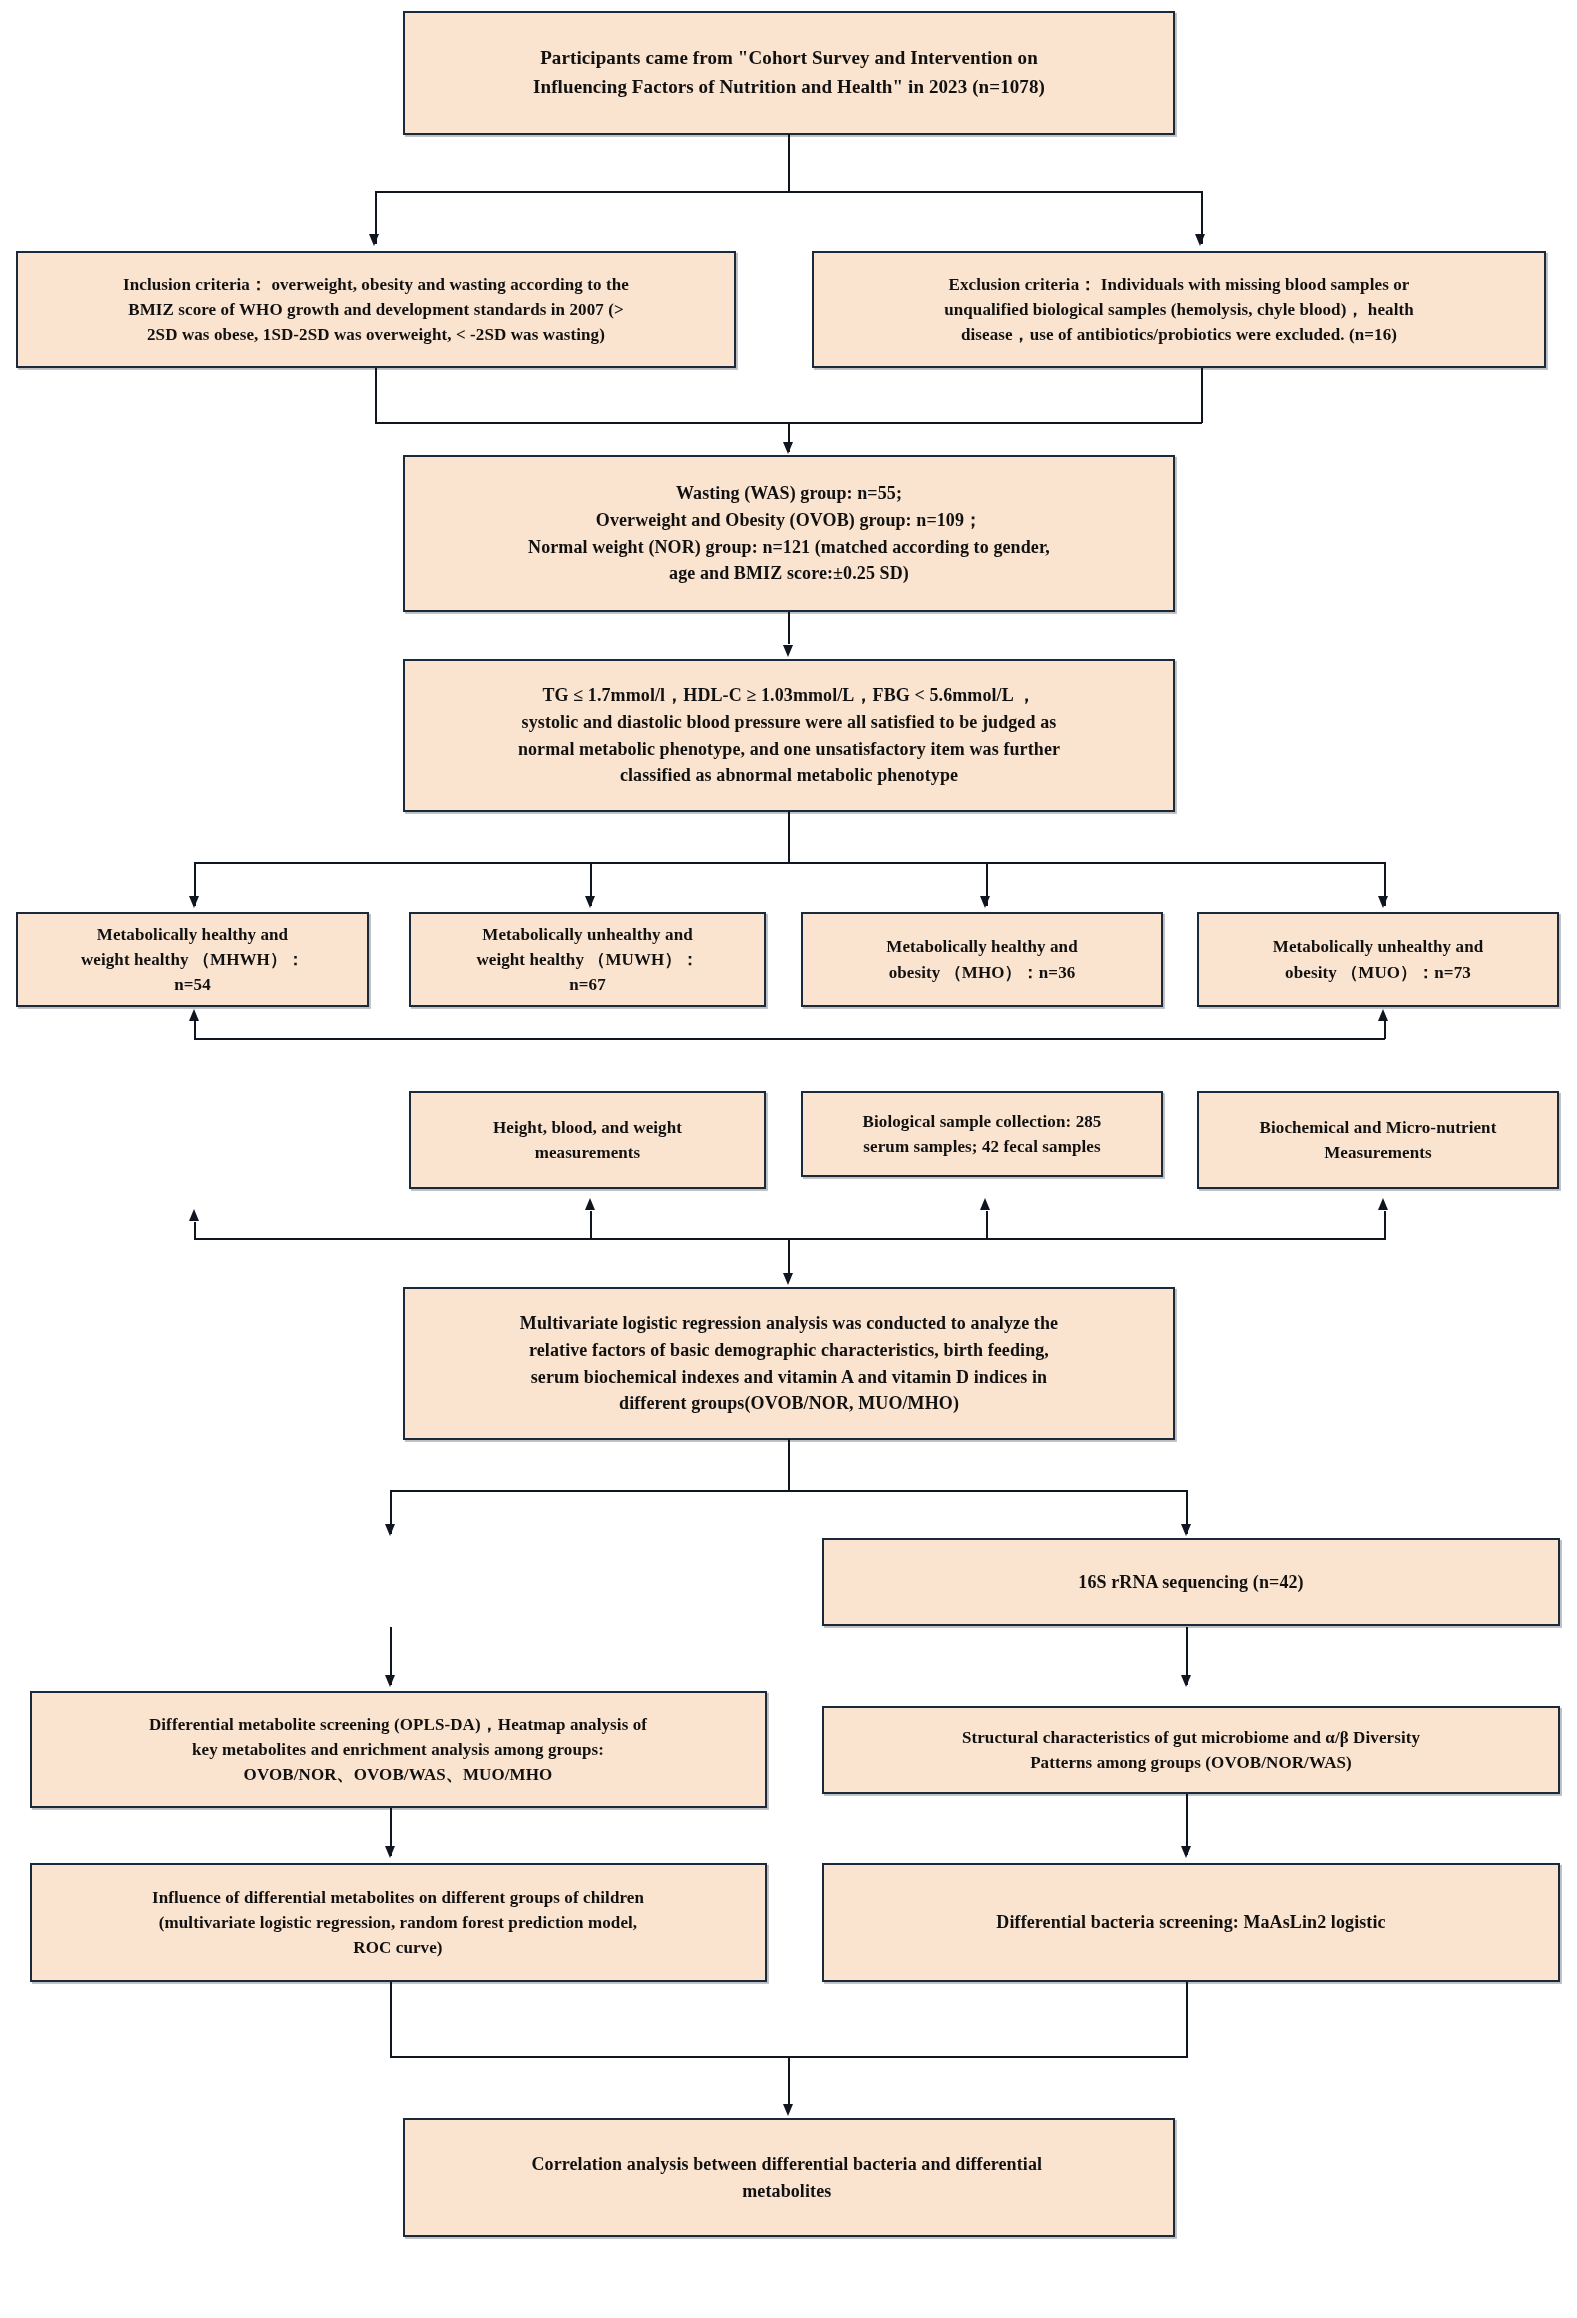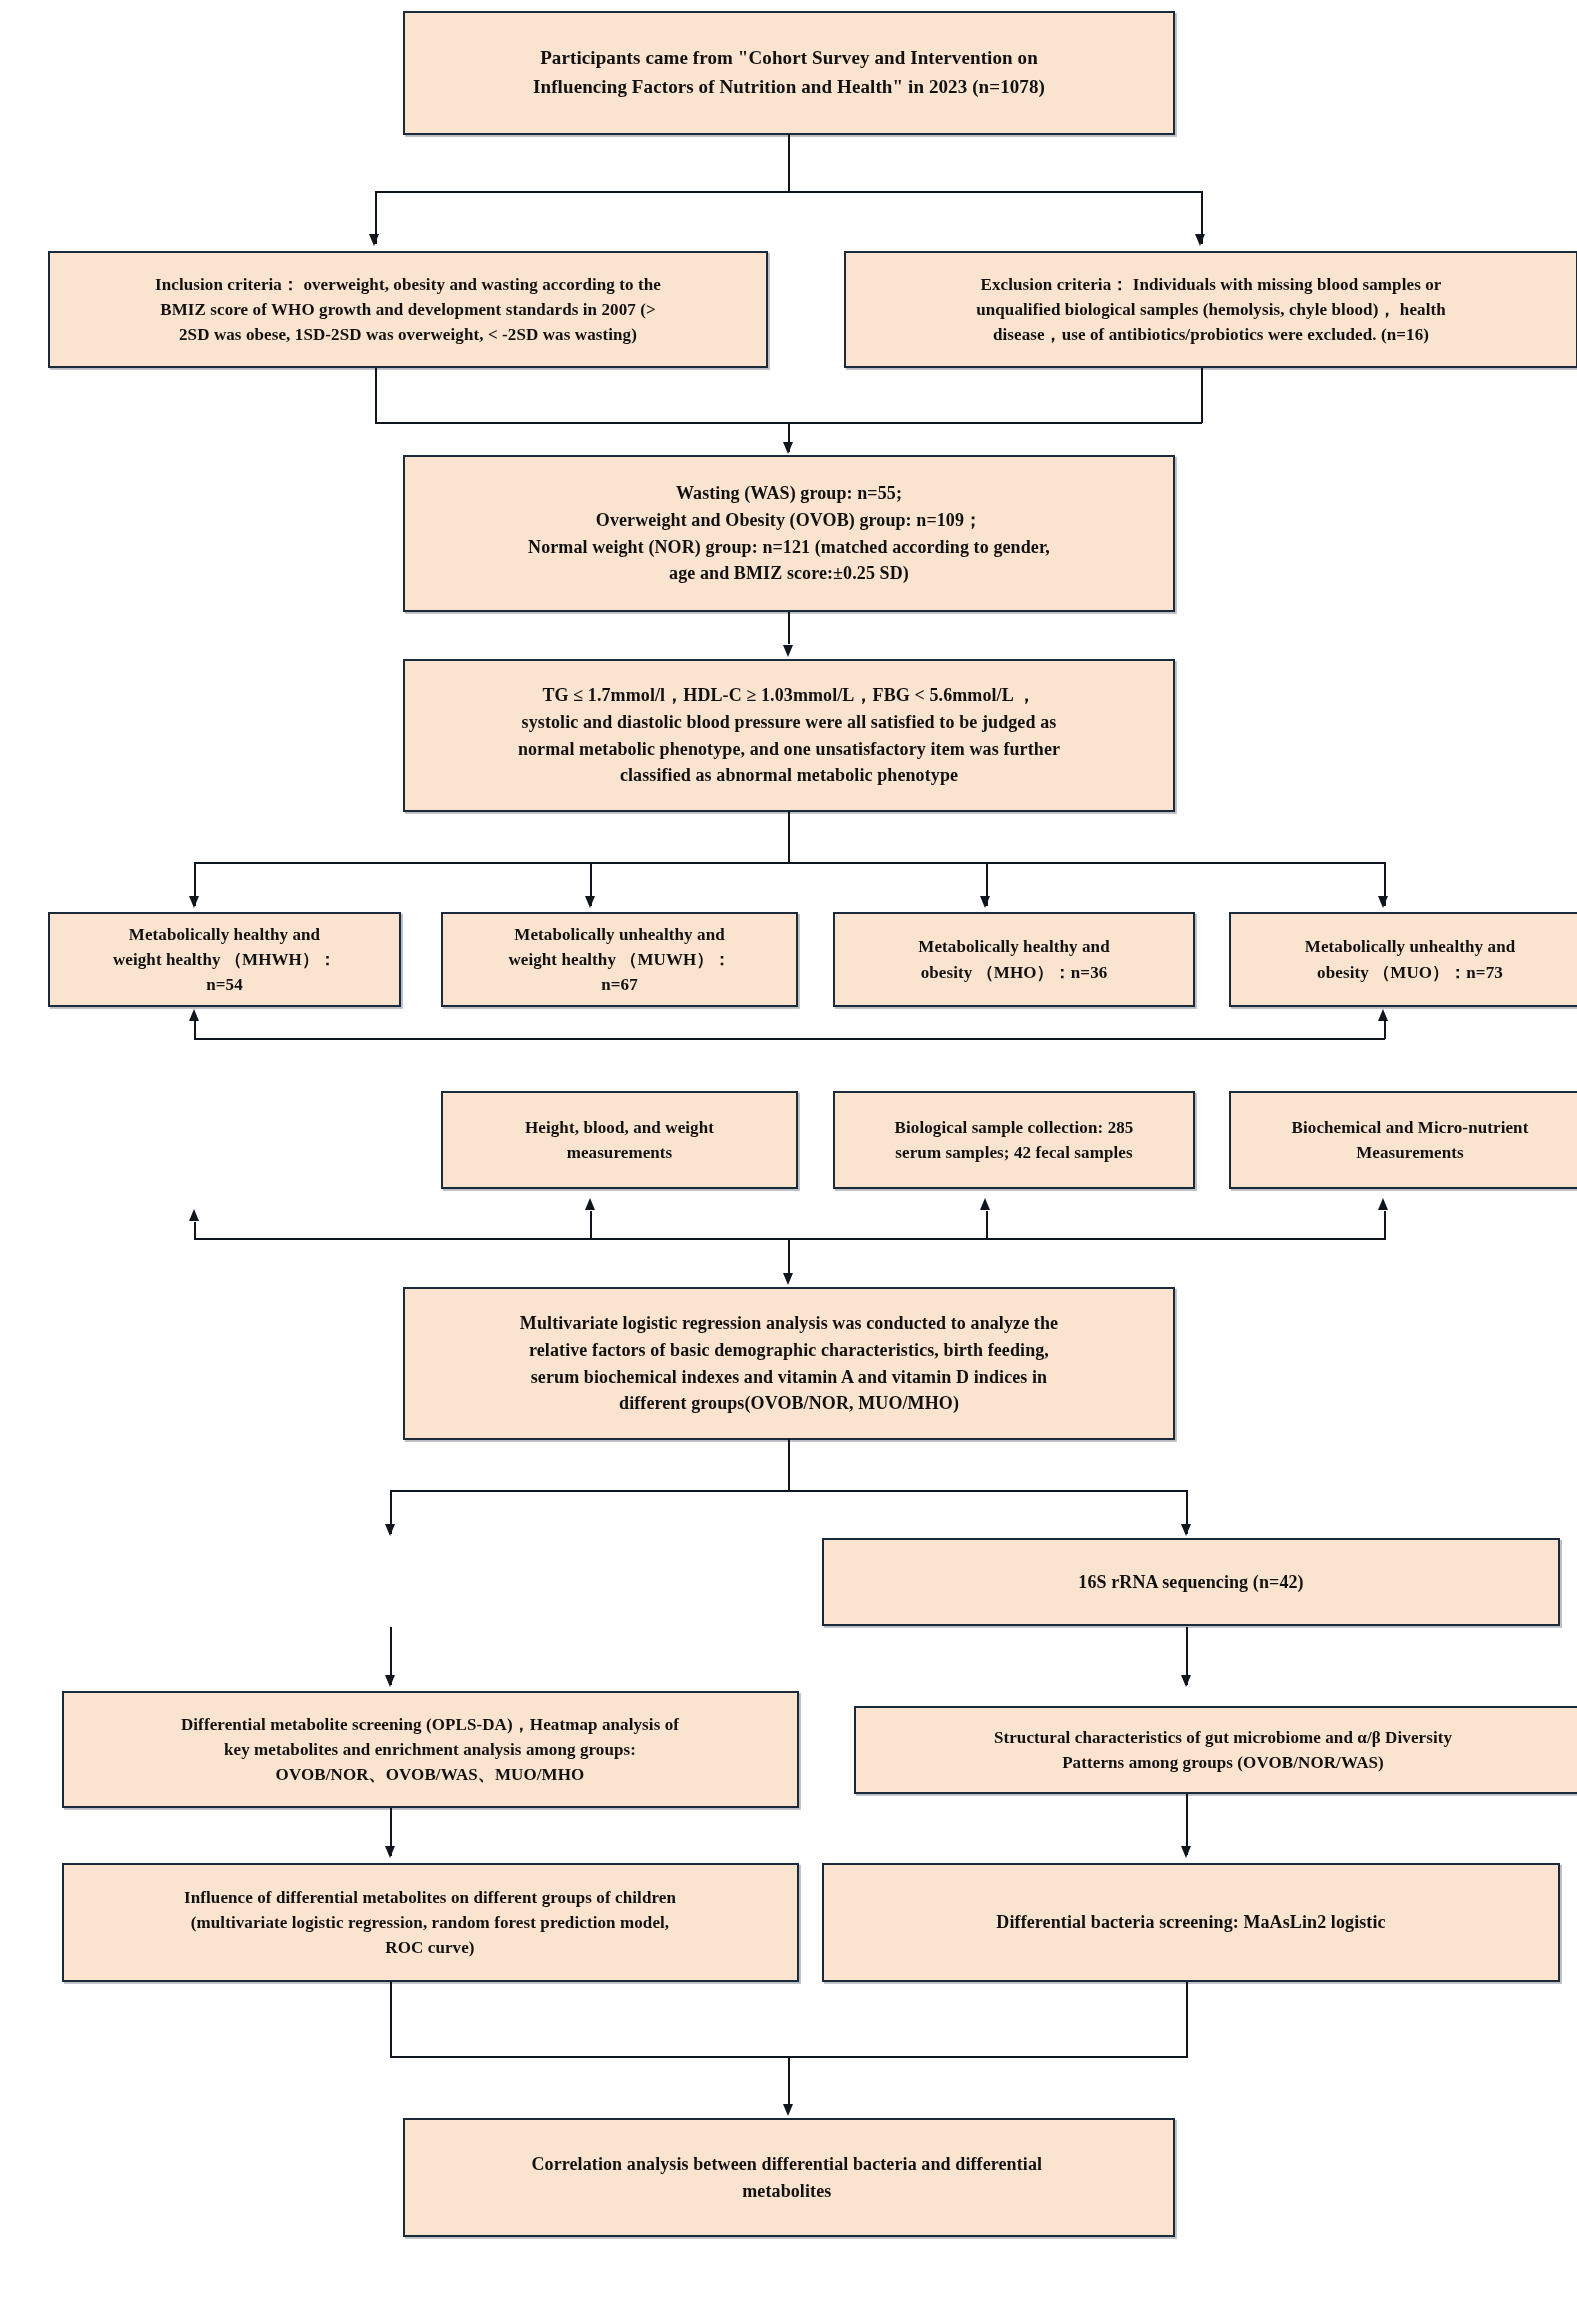--- a/index.html
+++ b/index.html
@@ -27,21 +27,21 @@
     text-align:center;
     font-weight:bold;
     line-height:1.48;
     letter-spacing:0.1px;
     padding:4.8px 12.4px;
     white-space:pre-line;
     box-shadow:1.9px 1.9px 0 rgba(30,40,55,0.30);
   }
   .fs-lg{font-size:19px;}
   .fs-md{font-size:18px;}
-  .fs-sm{font-size:17px;margin-left:32px;}
+  .fs-sm{font-size:17px;}
   
   .ln{
     position:absolute;
     background:#10161f;
   }
   .v{width:1.9px;}
   .h{height:1.9px;}
   .arrow-down{
     position:absolute;
     width:0;height:0;
@@ -121,21 +121,21 @@
 obesity （MUO）：n=73</div>
 
   <div class="ln h" style="left:194px; top:1038px; width:1191px;"></div>
   <div class="ln v" style="left:194px; top:1021px; height:17.6px;"></div>
   <div class="arrow-up" style="left:189px; top:1009px;"></div>
   <div class="ln v" style="left:1384px; top:1021px; height:17.6px;"></div>
   <div class="arrow-up" style="left:1378px; top:1009px;"></div>
 
   <div class="box fs-sm" style="left:409px;  top:1091px; width:357px;  height:98px;">Height, blood, and weight
 measurements</div>
-  <div class="box fs-sm" style="left:801px; top:1091px; width:362px;  height:98px;">Biological sample collection: 285
+  <div class="box fs-sm" style="left:801px; top:1091px; width:362px;  height:86px;">Biological sample collection: 285
 serum samples; 42 fecal samples</div>
   <div class="box fs-sm" style="left:1197px; top:1091px; width:362px;  height:98px;">Biochemical and Micro-nutrient
 Measurements</div>
 
   <div class="ln h" style="left:194px; top:1238px; width:1191px;"></div>
   <div class="ln v" style="left:194px;  top:1222px; height:17.6px;"></div>
   <div class="arrow-up" style="left:189px;  top:1209px;"></div>
   <div class="ln v" style="left:590px; top:1211px; height:29px;"></div>
   <div class="arrow-up" style="left:585px; top:1198px;"></div>
   <div class="ln v" style="left:986px; top:1211px; height:29px;"></div>

